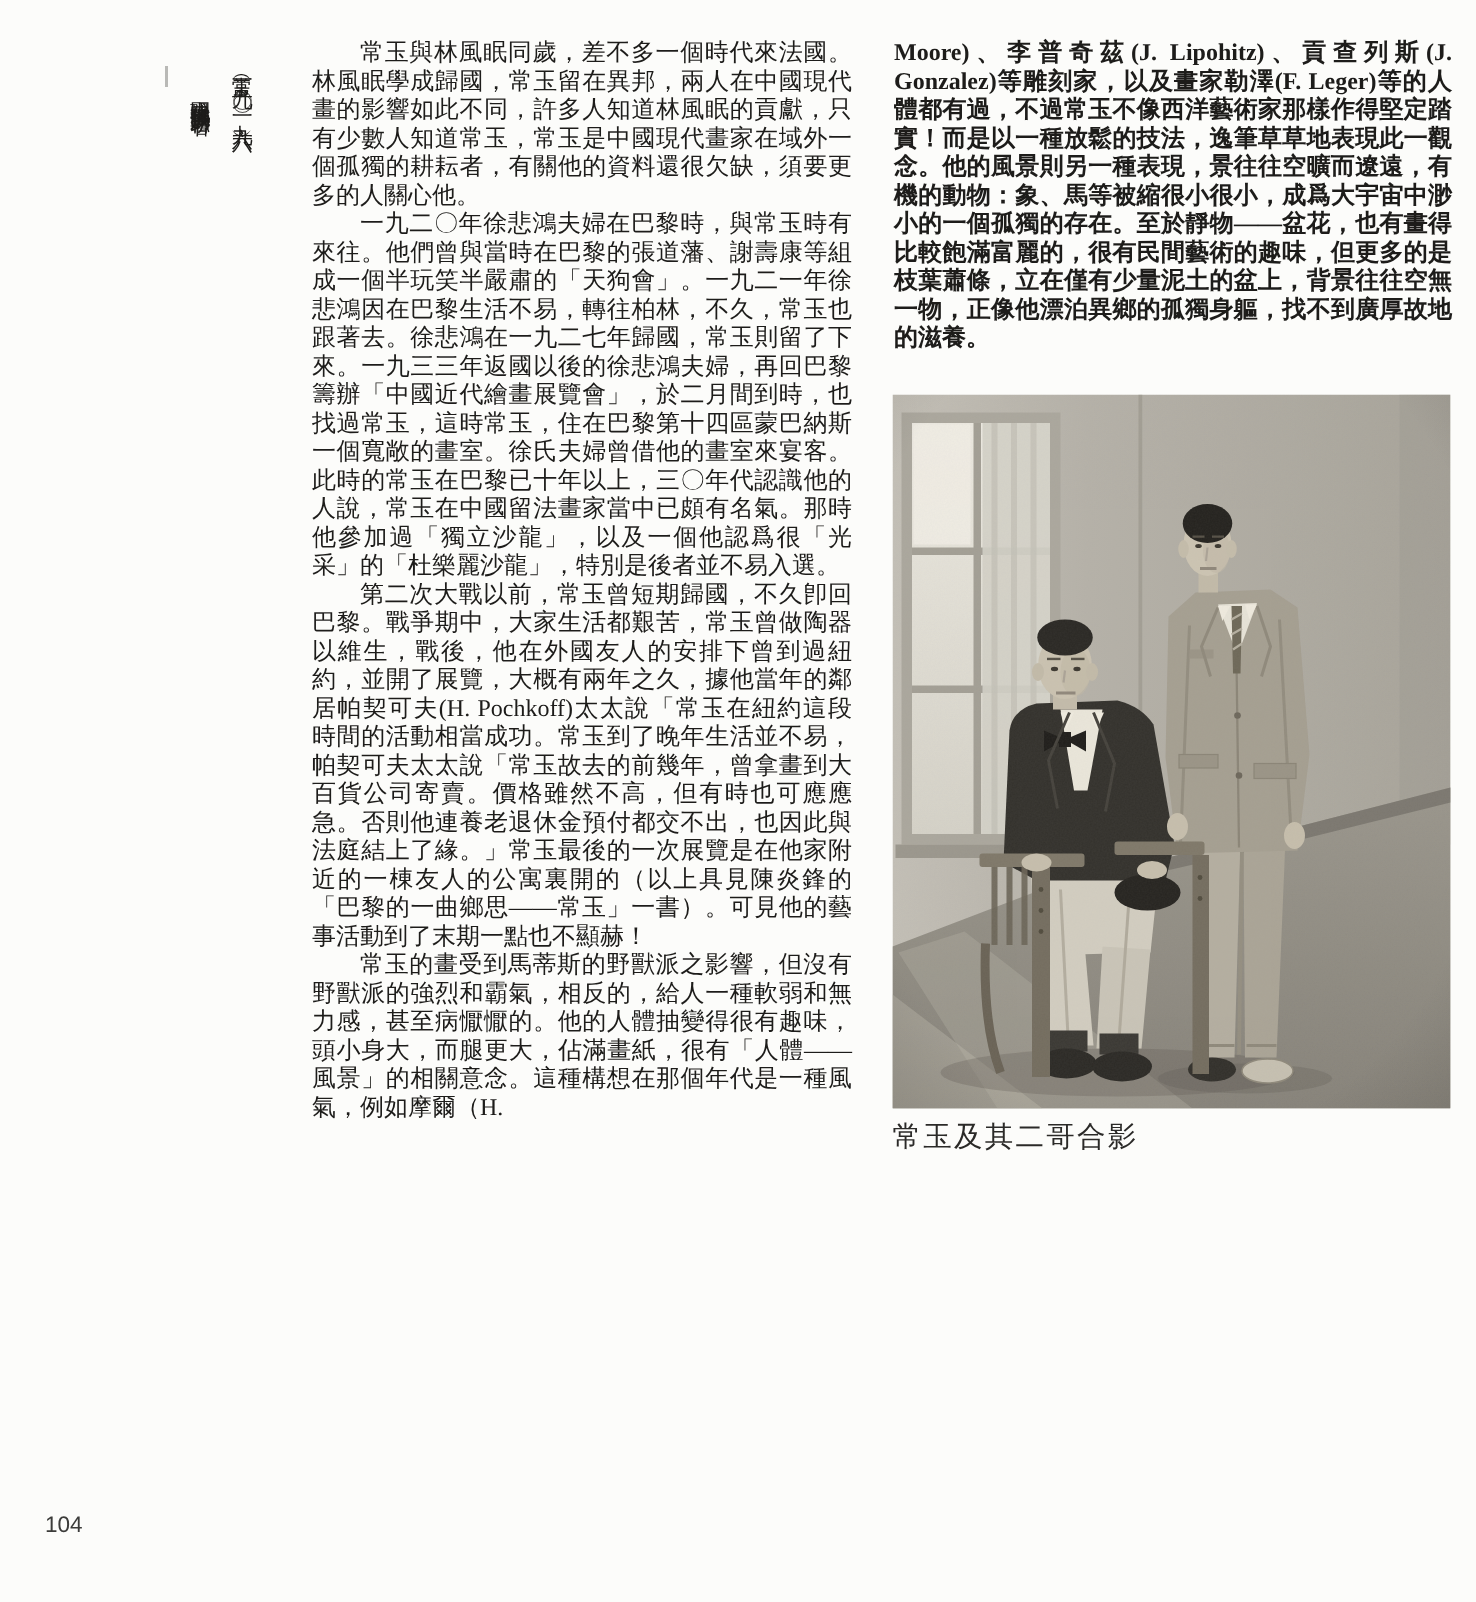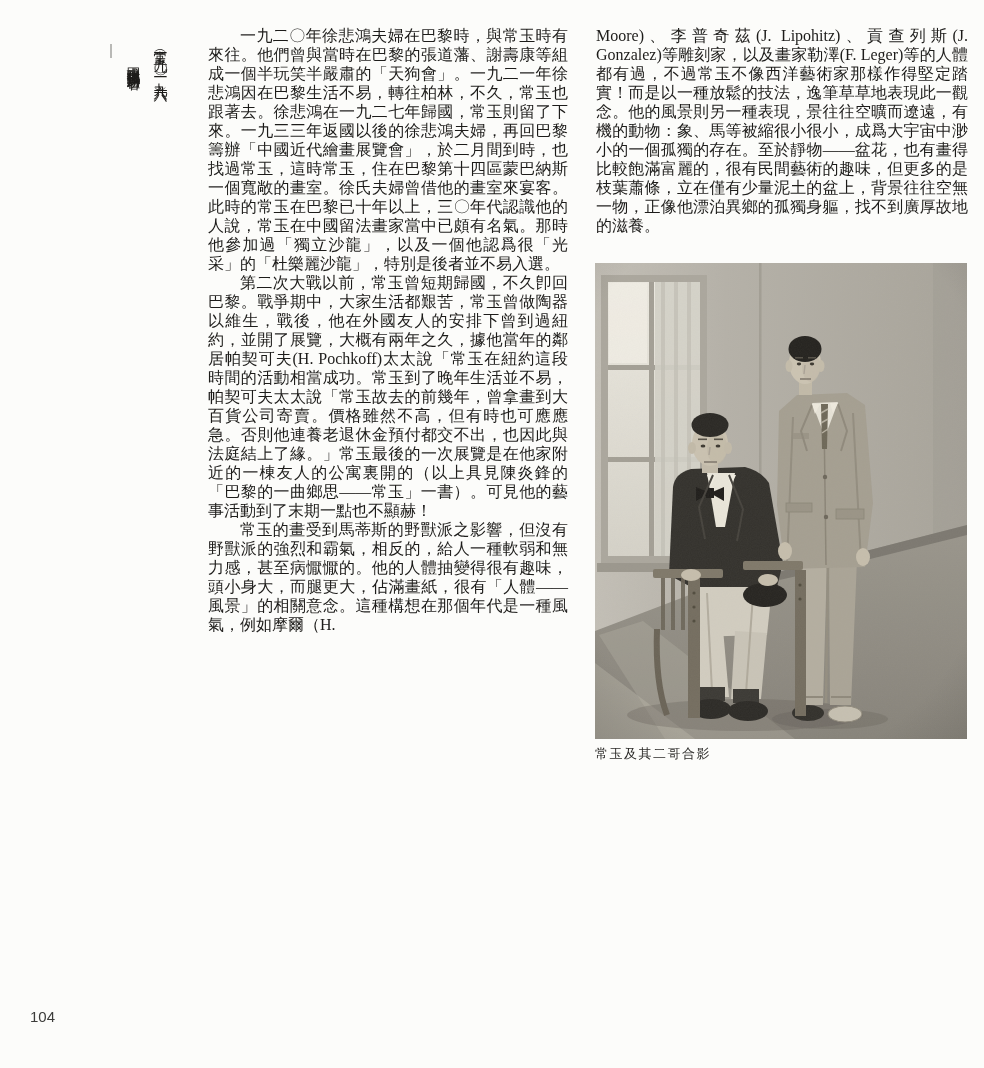--- a/index.html
+++ b/index.html
@@ -15,44 +15,45 @@
     writing-mode:vertical-rl;text-orientation:mixed;
   }
   .vtitle .l1{display:block;font-size:14px;letter-spacing:2px;margin-left:9px;}
   .vtitle .l2{display:block;font-size:13.5px;letter-spacing:1px;margin-top:16px;}
   
   .col{position:absolute;top:26px;font-size:16px;line-height:19px;
        text-align:justify;text-justify:inter-ideograph;}
   .col p{margin:0;text-indent:2em;}
   .col p.noindent{text-indent:0;}
   #leftcol{left:208px;width:360px;}
-  #rightcol{left:596px;width:372px;}
+  #rightcol{left:596px;width:372px;font-weight:bold;}
   
   .figure{position:absolute;left:595px;top:263px;width:372px;}
   .figure svg{display:block;width:372px;height:476px;}
-  .caption{margin-top:6px;font-size:13px;letter-spacing:1.5px;color:#2b2a28;}
+  .caption{margin-top:6px;font-size:19px;letter-spacing:1.5px;color:#2b2a28;}
   
   .pagenum{position:absolute;left:30px;top:1008px;font-size:15px;
            font-family:"Liberation Sans","DejaVu Sans",sans-serif;color:#3c3c3a;}
   
   .scanline{position:absolute;left:110px;top:44px;width:2px;height:14px;background:#b9b9b6;}
 </style>
 </head>
 <body>
 
 <div class="page">
 
   <div class="scanline"></div>
 
   <div class="vtitle">
     <span class="l1">常玉（一九〇〇～一九六六）</span>
     <span class="l2">中國現代畫孤獨的耕耘者</span>
   </div>
 
   <div id="leftcol" class="col">
+    <p>常玉與林風眠同歲，差不多一個時代來法國。林風眠學成歸國，常玉留在異邦，兩人在中國現代畫的影響如此不同，許多人知道林風眠的貢獻，只有少數人知道常玉，常玉是中國現代畫家在域外一個孤獨的耕耘者，有關他的資料還很欠缺，須要更多的人關心他。</p>
     <p>一九二〇年徐悲鴻夫婦在巴黎時，與常玉時有來往。他們曾與當時在巴黎的張道藩、謝壽康等組成一個半玩笑半嚴肅的「天狗會」。一九二一年徐悲鴻因在巴黎生活不易，轉往柏林，不久，常玉也跟著去。徐悲鴻在一九二七年歸國，常玉則留了下來。一九三三年返國以後的徐悲鴻夫婦，再回巴黎籌辦「中國近代繪畫展覽會」，於二月間到時，也找過常玉，這時常玉，住在巴黎第十四區蒙巴納斯一個寬敞的畫室。徐氏夫婦曾借他的畫室來宴客。此時的常玉在巴黎已十年以上，三〇年代認識他的人說，常玉在中國留法畫家當中已頗有名氣。那時他參加過「獨立沙龍」，以及一個他認爲很「光采」的「杜樂麗沙龍」，特別是後者並不易入選。</p>
     <p>第二次大戰以前，常玉曾短期歸國，不久卽回巴黎。戰爭期中，大家生活都艱苦，常玉曾做陶器以維生，戰後，他在外國友人的安排下曾到過紐約，並開了展覽，大概有兩年之久，據他當年的鄰居帕契可夫(H. Pochkoff)太太說「常玉在紐約這段時間的活動相當成功。常玉到了晚年生活並不易，帕契可夫太太說「常玉故去的前幾年，曾拿畫到大百貨公司寄賣。價格雖然不高，但有時也可應應急。否則他連養老退休金預付都交不出，也因此與法庭結上了緣。」常玉最後的一次展覽是在他家附近的一棟友人的公寓裏開的（以上具見陳炎鋒的「巴黎的一曲鄉思——常玉」一書）。可見他的藝事活動到了末期一點也不顯赫！</p>
     <p>常玉的畫受到馬蒂斯的野獸派之影響，但沒有野獸派的強烈和霸氣，相反的，給人一種軟弱和無力感，甚至病懨懨的。他的人體抽變得很有趣味，頭小身大，而腿更大，佔滿畫紙，很有「人體——風景」的相關意念。這種構想在那個年代是一種風氣，例如摩爾（H.</p>
   </div>
 
   <div id="rightcol" class="col">
     <p class="noindent">Moore)、李普奇茲(J. Lipohitz)、貢查列斯(J. Gonzalez)等雕刻家，以及畫家勒澤(F. Leger)等的人體都有過，不過常玉不像西洋藝術家那樣作得堅定踏實！而是以一種放鬆的技法，逸筆草草地表現此一觀念。他的風景則另一種表現，景往往空曠而遼遠，有機的動物：象、馬等被縮很小很小，成爲大宇宙中渺小的一個孤獨的存在。至於靜物——盆花，也有畫得比較飽滿富麗的，很有民間藝術的趣味，但更多的是枝葉蕭條，立在僅有少量泥土的盆上，背景往往空無一物，正像他漂泊異鄉的孤獨身軀，找不到廣厚故地的滋養。</p>
   </div>
 
   <figure class="figure" style="margin:0">

